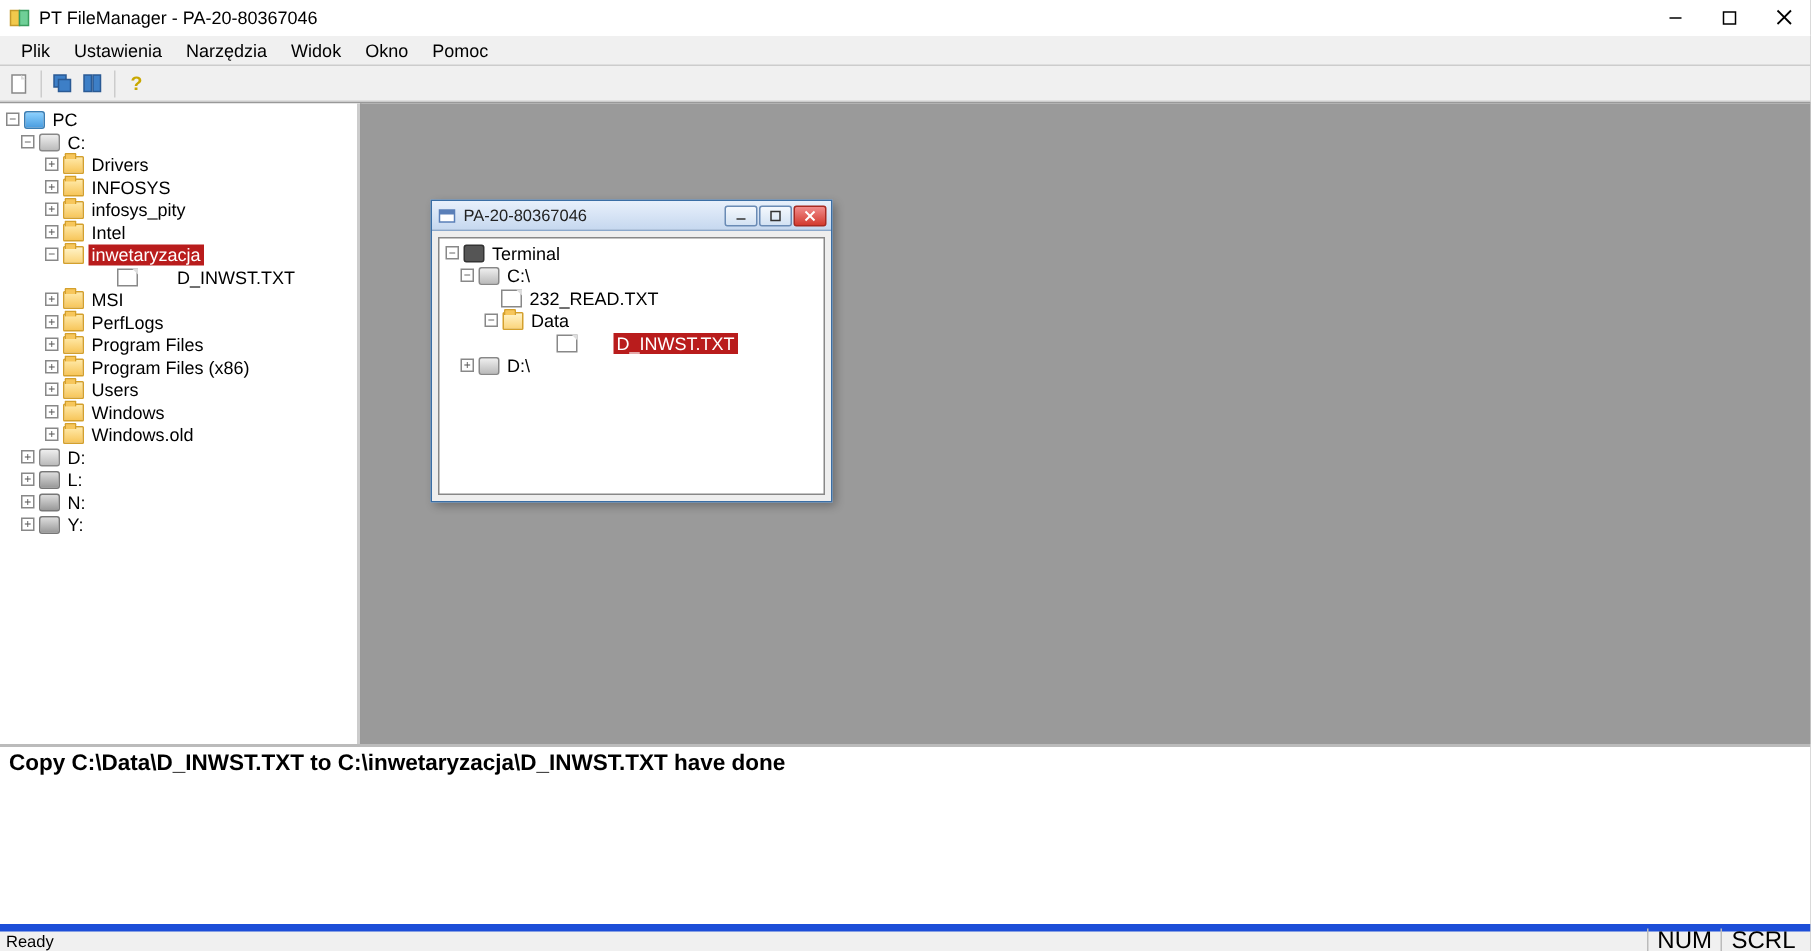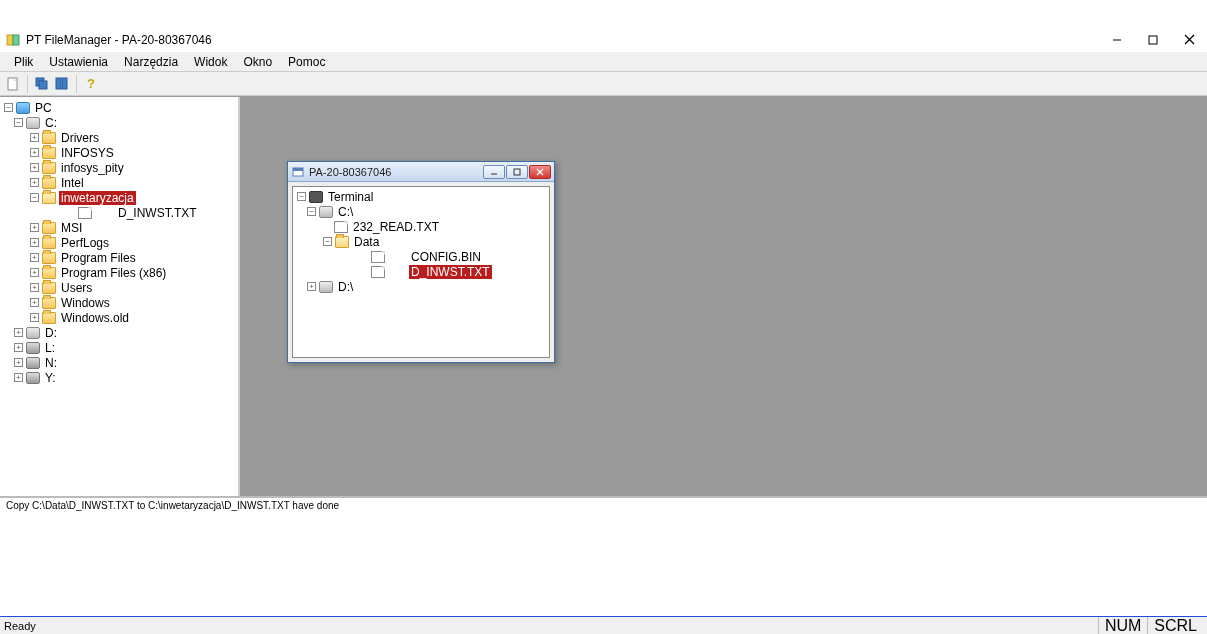--- a/index.html
+++ b/index.html
@@ -1,17 +1,17 @@
 <!DOCTYPE html>
 <html><head>
 <meta charset="utf-8">
 <style>
 * { box-sizing: border-box; margin: 0; padding: 0; font-family: "Segoe UI", Tahoma, sans-serif; font-size: 12px; }
 body { background: #fff; width: 1207px; height: 634px; overflow: hidden; display: flex; flex-direction: column; }
-.titlebar { height: 24px; background: #fff; display: flex; align-items: center; padding-left: 6px; border-bottom: 1px solid #fff; margin-top: 28px; }
+.titlebar { height: 24px; background: #fff; display: flex; align-items: center; padding-left: 6px; border-bottom: 1px solid #fff; }
 .titlebar .app-icon { width: 14px; height: 14px; margin-right: 6px; }
 .titlebar .title { flex: 1; font-size: 12px; color: #000; }
 .titlebar .win-btns { display: flex; }
 .titlebar .win-btn { width: 36px; height: 24px; display: flex; align-items: center; justify-content: center; cursor: pointer; }
 .menubar { height: 20px; background: #f0f0f0; display: flex; align-items: center; padding-left: 6px; gap: 0; border-bottom: 1px solid #ccc; }
 .menubar .menu-item { padding: 2px 8px; cursor: pointer; }
 .toolbar { height: 24px; background: #f0f0f0; display: flex; align-items: center; padding-left: 4px; gap: 2px; border-bottom: 1px solid #ccc; }
 .toolbar .tb-btn { width: 18px; height: 18px; border: 1px solid transparent; display: flex; align-items: center; justify-content: center; cursor: pointer; }
 .toolbar .sep { width: 1px; height: 18px; background: #ccc; margin: 0 3px; }
 .main { flex: 1; display: flex; border-top: 1px solid #999; }
@@ -42,23 +42,23 @@
 .subwindow { position: absolute; left: 46px; top: 64px; width: 268px; background: #eee; border: 1px solid #3a6ea5; box-shadow: 2px 2px 6px rgba(0,0,0,0.3); }
 .subwindow .sw-title { height: 20px; background: linear-gradient(#e8f0fb, #c6d8ef); display: flex; align-items: center; padding-left: 4px; border-bottom: 1px solid #8aa8cc; }
 .subwindow .sw-title .sw-icon { width: 12px; height: 12px; margin-right: 5px; }
 .subwindow .sw-title .sw-text { flex: 1; font-size: 11px; color: #222; }
 .subwindow .sw-btns { display: flex; gap: 0; margin-right: 3px; }
 .subwindow .sw-btn { width: 22px; height: 14px; border: 1px solid #6a8bb5; background: linear-gradient(#f4f8fd, #d3e2f3); display: flex; align-items: center; justify-content: center; cursor: pointer; border-radius: 2px; margin-left: 1px; font-size: 9px; }
 .subwindow .sw-btn.close { background: linear-gradient(#f08b8b, #d33a2f); border-color: #a82a22; color: #fff; }
 .subwindow .sw-body { background: #fff; margin: 4px; border: 1px solid #888; height: 172px; overflow: auto; padding: 2px; }
 
 .bottom-pane { height: 120px; background: #fff; border-top: 2px solid #bbb; padding: 2px 6px; overflow: auto; }
-.bottom-pane .log-line { font-size: 10px; font-weight: normal; }
-
-.statusbar { height: 18px; background: #f0f0f0; border-top: 1px solid #1d4ed8; display: flex; align-items: center; padding: 0 4px; }
+.bottom-pane .log-line { font-size: 15px; font-weight: bold; }
+
+.statusbar { height: 18px; background: #f0f0f0; border-top: 5px solid #1d4ed8; display: flex; align-items: center; padding: 0 4px; }
 .statusbar .sb-text { flex: 1; font-size: 11px; }
 .statusbar .sb-cell { border-left: 1px solid #bbb; padding: 0 6px; font-size: 16px; }
 </style>
 </head>
 <body>
 
 <div class="titlebar">
   <span class="app-icon">
     <svg width="14" height="14">
         <rect x="1" y="2" width="6" height="10" fill="#f2c94c" stroke="#c79a2b"></rect>
@@ -318,27 +318,20 @@
                       </div>
                     </li>
                   <li>
                     <div class="tree-row indent-2">
                         <span class="expander">−</span>
                         <span class="icon folder-icon folder-open"></span>
                         <span class="label">Data</span>
                       </div>
                     <ul>
                       <li>
-                          <div class="tree-row indent-3">
-                            <span class="no-expand"></span>
-                            <span class="icon file-icon"></span>
-                            <span class="label">CONFIG.BIN</span>
-                          </div>
-                        </li>
-                      <li>
                           <div class="tree-row indent-3 selected">
                             <span class="no-expand"></span>
                             <span class="icon file-icon"></span>
                             <span class="label">D_INWST.TXT</span>
                           </div>
                         </li>
                     </ul>
                   </li>
                 </ul>
               </li>

